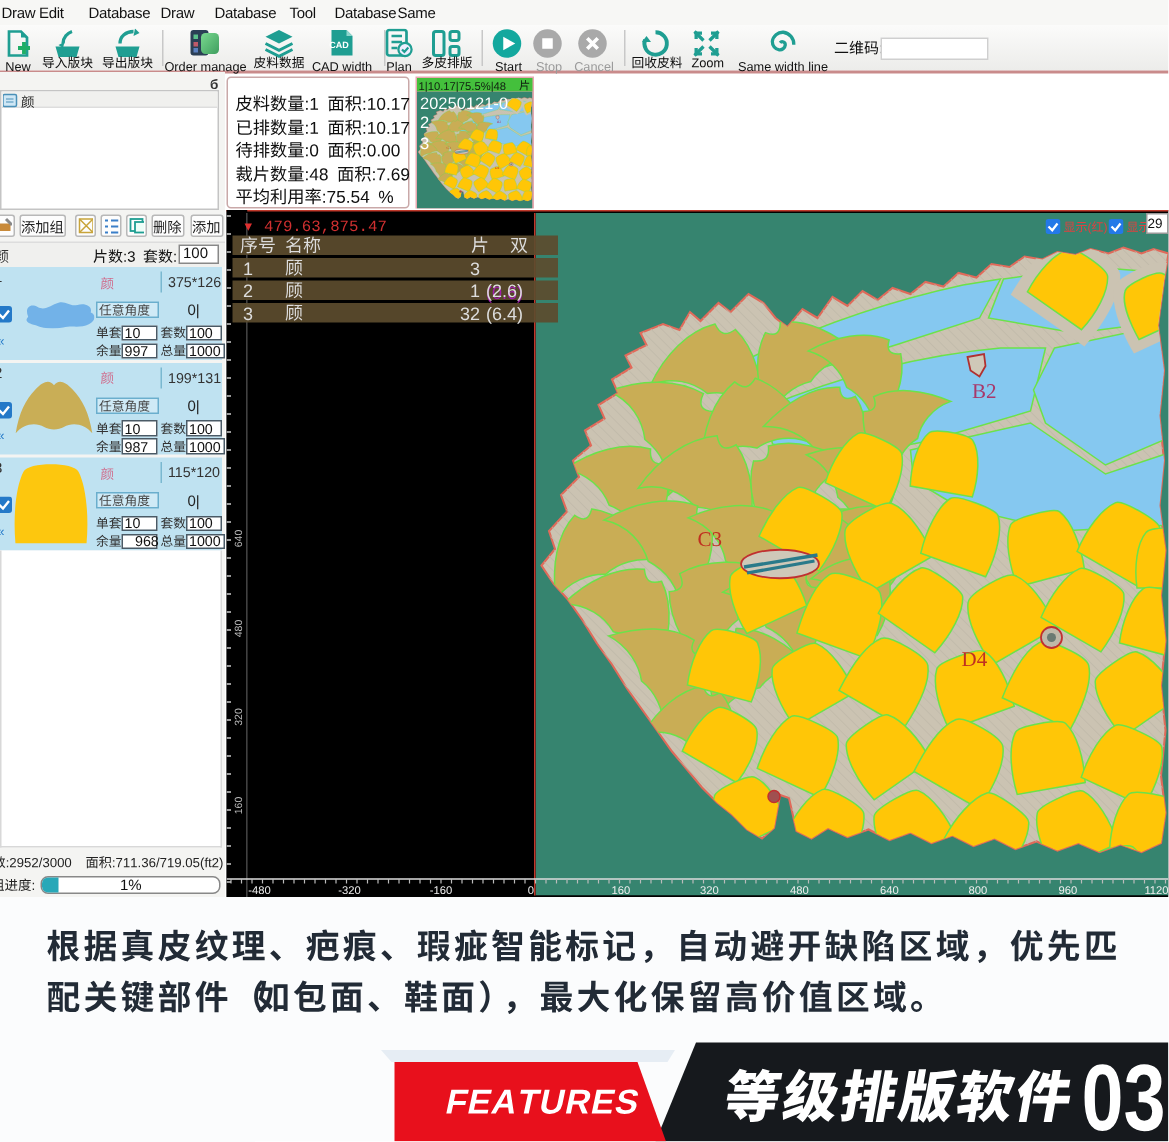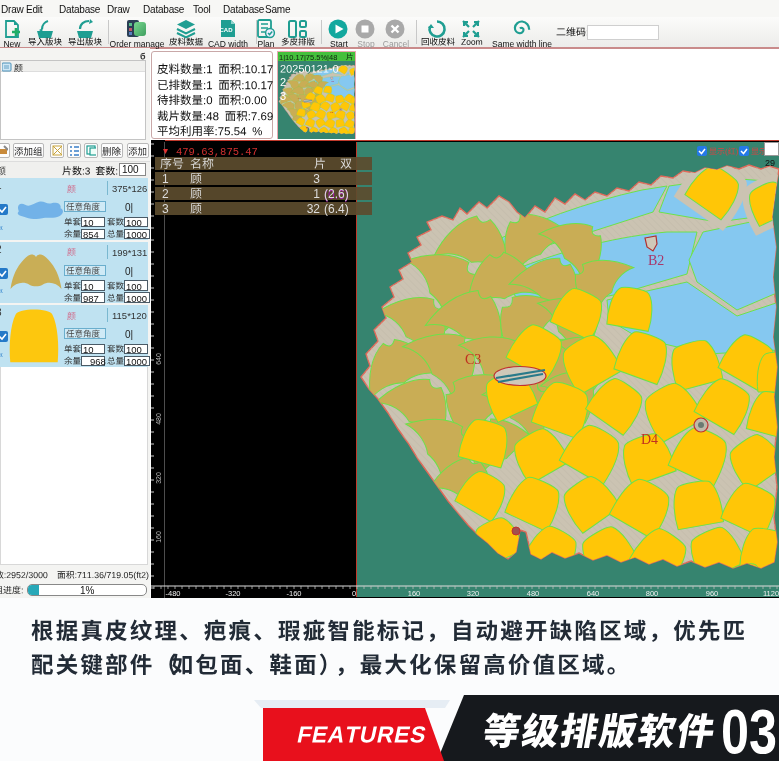--- a/index.html
+++ b/index.html
@@ -426,21 +426,21 @@
   </svg>
 <div style="position:absolute;left:124px;top:216.5px;width:24px;height:10.5px;background:#fff;border:1px solid #4a5a66"></div>
 <div style="position:absolute;left:126px;top:217.0px;font:9.5px 'Liberation Sans';color:#111">100</div>
 <svg style="position:absolute;left:64px;top:227.2px;overflow:visible" width="26" height="13">
     <g fill="#333" transform="translate(0,9.8)">
       <use href="#qr4f59" transform="translate(0.0,0) scale(0.00850,-0.00850)"></use>
       <use href="#qr91cf" transform="translate(8.5,0) scale(0.00850,-0.00850)"></use>
     </g>
   </svg>
 <div style="position:absolute;left:81px;top:228.5px;width:24px;height:10.5px;background:#fff;border:1px solid #4a5a66"></div>
-<div style="position:absolute;left:83px;top:229.0px;font:9.5px 'Liberation Sans';color:#111">854</div>
+<div style="position:absolute;left:83px;top:229.0px;font:9.5px 'Liberation Sans';color:#111">997</div>
 <svg style="position:absolute;left:107px;top:227.2px;overflow:visible" width="26" height="13">
     <g fill="#333" transform="translate(0,9.8)">
       <use href="#qr603b" transform="translate(0.0,0) scale(0.00850,-0.00850)"></use>
       <use href="#qr91cf" transform="translate(8.5,0) scale(0.00850,-0.00850)"></use>
     </g>
   </svg>
 <div style="position:absolute;left:124px;top:228.5px;width:26px;height:10.5px;background:#fff;border:1px solid #4a5a66"></div>
 <div style="position:absolute;left:126px;top:229.0px;font:9.5px 'Liberation Sans';color:#111">1000</div>
 <div style="position:absolute;left:0;top:241.5px;width:148px;height:61.5px;background:#bfe2f1"></div>
 <div style="position:absolute;left:-4px;top:243.5px;font:10px 'Liberation Sans';color:#333">2</div>
@@ -1157,21 +1157,21 @@
     <rect width="10" height="10" rx="2" fill="#2479e8"></rect>
     <path d="M2 5l2.5 2.5 3.5-4.5" stroke="#fff" stroke-width="1.5" fill="none"></path>
   </svg>
 <svg style="position:absolute;left:751px;top:144.8px;overflow:visible" width="24" height="12">
     <g fill="#e04040" transform="translate(0,9.2)">
       <use href="#qr663e" transform="translate(0.0,0) scale(0.00800,-0.00800)"></use>
       <use href="#qr793a" transform="translate(8.0,0) scale(0.00800,-0.00800)"></use>
     </g>
   </svg>
 <div style="position:absolute;left:764px;top:142px;width:15px;height:14px;background:#fff;border:1px solid #999"></div>
-<div style="position:absolute;left:765px;top:158px;font:9px 'Liberation Sans';color:#111">29</div>
+<div style="position:absolute;left:765px;top:144px;font:9px 'Liberation Sans';color:#111">29</div>
 <svg style="position:absolute;left:278px;top:61px" width="77" height="78" viewBox="0 0 422 455" preserveAspectRatio="none">
     <rect x="0" y="0" width="422" height="455" fill="#36846f"></rect>
     <path d="M4,235 L13,224 L9,212 L21,199 L17,188 L29,176 L25,165 L37,155 L33,145 L46,137 L42,128 L55,120 L51,111 L64,103 L60,95 L74,88 L70,80 L85,74 L96,78 L103,66 L110,72 L122,60 L130,66 L142,54 L152,60 L160,70 L168,76 L178,64 L188,70 L198,56 L208,62 L218,52 L228,58 L238,50 L250,54 L260,46 L272,49 L282,40 L294,43 L304,34 L316,36 L326,29 L338,31 L348,26 L360,28 L370,24 L382,27 L392,23 L404,27 L412,24 L422,27 L419,45 L415,75 L419,105 L416,135 L419,165 L416,195 L420,225 L417,255 L420,285 L417,315 L420,345 L417,375 L420,400 L417,420 L404,426 L390,421 L376,426 L362,420 L348,425 L334,419 L320,424 L306,417 L292,422 L278,415 L264,420 L250,413 L236,418 L222,411 L208,416 L195,410 L184,417 L174,412 L169,390 L163,388 L159,410 L151,417 L141,411 L131,401 L121,393 L111,383 L101,371 L91,359 L81,345 L71,331 L61,317 L51,301 L41,287 L31,271 L21,257 L12,247 L4,235 Z" fill="#cbc3b2" stroke="#e06a5a" stroke-width="1.4"></path>
     <path d="M4,235 L13,224 L9,212 L21,199 L17,188 L29,176 L25,165 L37,155 L33,145 L46,137 L42,128 L55,120 L51,111 L64,103 L60,95 L74,88 L70,80 L85,74 L96,78 L103,66 L110,72 L122,60 L130,66 L142,54 L152,60 L160,70 L168,76 L178,64 L188,70 L198,56 L208,62 L218,52 L228,58 L238,50 L250,54 L260,46 L272,49 L282,40 L294,43 L304,34 L316,36 L326,29 L338,31 L348,26 L360,28 L370,24 L382,27 L392,23 L404,27 L412,24 L422,27 L419,45 L415,75 L419,105 L416,135 L419,165 L416,195 L420,225 L417,255 L420,285 L417,315 L420,345 L417,375 L420,400 L417,420 L404,426 L390,421 L376,426 L362,420 L348,425 L334,419 L320,424 L306,417 L292,422 L278,415 L264,420 L250,413 L236,418 L222,411 L208,416 L195,410 L184,417 L174,412 L169,390 L163,388 L159,410 L151,417 L141,411 L131,401 L121,393 L111,383 L101,371 L91,359 L81,345 L71,331 L61,317 L51,301 L41,287 L31,271 L21,257 L12,247 L4,235 Z" fill="url(#hatch)"></path>
     <clipPath id="mmclip">
       <path d="M4,235 L13,224 L9,212 L21,199 L17,188 L29,176 L25,165 L37,155 L33,145 L46,137 L42,128 L55,120 L51,111 L64,103 L60,95 L74,88 L70,80 L85,74 L96,78 L103,66 L110,72 L122,60 L130,66 L142,54 L152,60 L160,70 L168,76 L178,64 L188,70 L198,56 L208,62 L218,52 L228,58 L238,50 L250,54 L260,46 L272,49 L282,40 L294,43 L304,34 L316,36 L326,29 L338,31 L348,26 L360,28 L370,24 L382,27 L392,23 L404,27 L412,24 L422,27 L419,45 L415,75 L419,105 L416,135 L419,165 L416,195 L420,225 L417,255 L420,285 L417,315 L420,345 L417,375 L420,400 L417,420 L404,426 L390,421 L376,426 L362,420 L348,425 L334,419 L320,424 L306,417 L292,422 L278,415 L264,420 L250,413 L236,418 L222,411 L208,416 L195,410 L184,417 L174,412 L169,390 L163,388 L159,410 L151,417 L141,411 L131,401 L121,393 L111,383 L101,371 L91,359 L81,345 L71,331 L61,317 L51,301 L41,287 L31,271 L21,257 L12,247 L4,235 Z"></path>
     </clipPath>
     <g clip-path="url(#mmclip)">
       <path d="M128,104 C175,80 230,60 285,48 L310,44 296,70 240,88 182,106 140,118 Z" fill="#85c8f0" stroke="#6ce24a" stroke-width="1"></path>
       <path d="M312,44 L370,36 422,40 422,72 360,80 302,70 Z" fill="#85c8f0" stroke="#6ce24a" stroke-width="1"></path>

